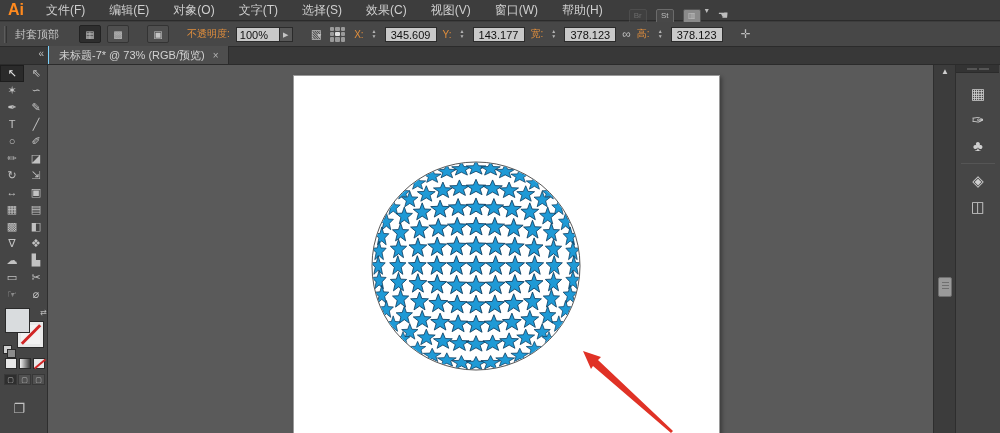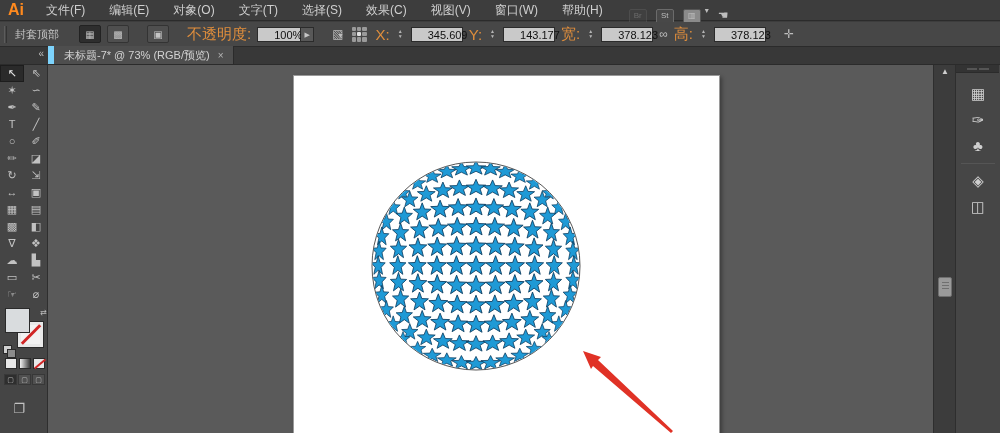--- a/index.html
+++ b/index.html
@@ -23,35 +23,35 @@
   .win-controls { display:flex; }
   .win-btn { width:26px; height:16px; text-align:center; line-height:15px; font-size:10px; color:#dcdcdc; }
 
   
   .controlbar { position:absolute; left:0; top:22px; width:1000px; height:25px; background:#474747; border-bottom:1px solid #2b2b2b; display:flex; align-items:center; gap:6px; padding-left:4px; }
   .grip-v { width:3px; height:17px; border-left:1px solid #5c5c5c; border-right:1px solid #333; margin-right:2px; }
   .ctx-label { color:#c5c5c5; font-size:11px; margin-right:14px; white-space:nowrap; }
   .tool-toggle { width:22px; height:18px; background:#4f4f4f; border:1px solid #333; text-align:center; line-height:17px; font-size:10px; color:#c5c5c5; border-radius:2px; }
   .tool-toggle.pressed { background:#2e2e2e; border-color:#222; }
   .small-gap { width:6px; }
-  .orange { color:#e08e3c; font-size:15px; white-space:nowrap; }
-  .field { background:#c9c9c9; border:1px solid #2b2b2b; color:#111; height:15px; font-size:11px; line-height:14px; padding:0 16px; text-align:left; }
+  .orange { color:#e08e3c; font-size:10px; white-space:nowrap; }
+  .field { background:#c9c9c9; border:1px solid #2b2b2b; color:#111; height:15px; font-size:11px; line-height:14px; padding:0 3px; text-align:left; }
   .field.w44{ width:44px; } .field.w56{ width:52px;text-align:center; }
   .dropbtn { width:13px; height:15px; background:#585858; border:1px solid #2b2b2b; border-left:none; color:#c5c5c5; font-size:7px; text-align:center; line-height:14px; }
   .spin { display:flex; flex-direction:column; justify-content:center; width:9px; height:16px; }
   .spin span { font-size:5px; line-height:5px; color:#b5b5b5; text-align:center; }
   .refpoint { width:15px; height:15px; display:grid; grid-template-columns:repeat(3,1fr); grid-template-rows:repeat(3,1fr); gap:1px; margin:0 3px; }
   .refpoint i { background:#9a9a9a; border-radius:1px; }
   .refpoint i.sel { background:#e0e0e0; }
   .cb-icon { color:#bdbdbd; font-size:12px; }
 
   
   .tabbar { position:absolute; left:0; top:47px; width:1000px; height:18px; background:#383838; border-bottom:1px solid #2b2b2b; display:flex; align-items:flex-end; }
   .panel-collapse { width:48px; height:18px; font-size:10px; color:#bdbdbd; text-align:right; padding-right:4px; line-height:16px; }
-  .doc-tab { height:18px; background:#4e4e4e; border-right:1px solid #2b2b2b; border-left:6px solid #7dd3fc; display:flex; align-items:center; gap:8px; padding:0 10px; font-size:11px; color:#d2d2d2; white-space:nowrap; }
+  .doc-tab { height:18px; background:#4e4e4e; border-right:1px solid #2b2b2b; border-left:1px solid #7dd3fc; display:flex; align-items:center; gap:8px; padding:0 10px; font-size:11px; color:#d2d2d2; white-space:nowrap; }
   .tab-close { color:#b5b5b5; font-size:10px; }
 
   
   .main { position:absolute; left:0; top:65px; width:1000px; height:368px; }
 
   
   .toolbar { position:absolute; left:0; top:0; width:48px; height:368px; background:#454545; border-right:1px solid #2e2e2e; }
   .tools { display:grid; grid-template-columns:24px 24px; }
   .tool { width:24px; height:17px; text-align:center; line-height:17px; font-size:11px; color:#c2c2c2; cursor:default; }
   .tool.active { background:#2a2a2a; box-shadow:inset 0 0 0 1px #1d1d1d; color:#e8e8e8; }

